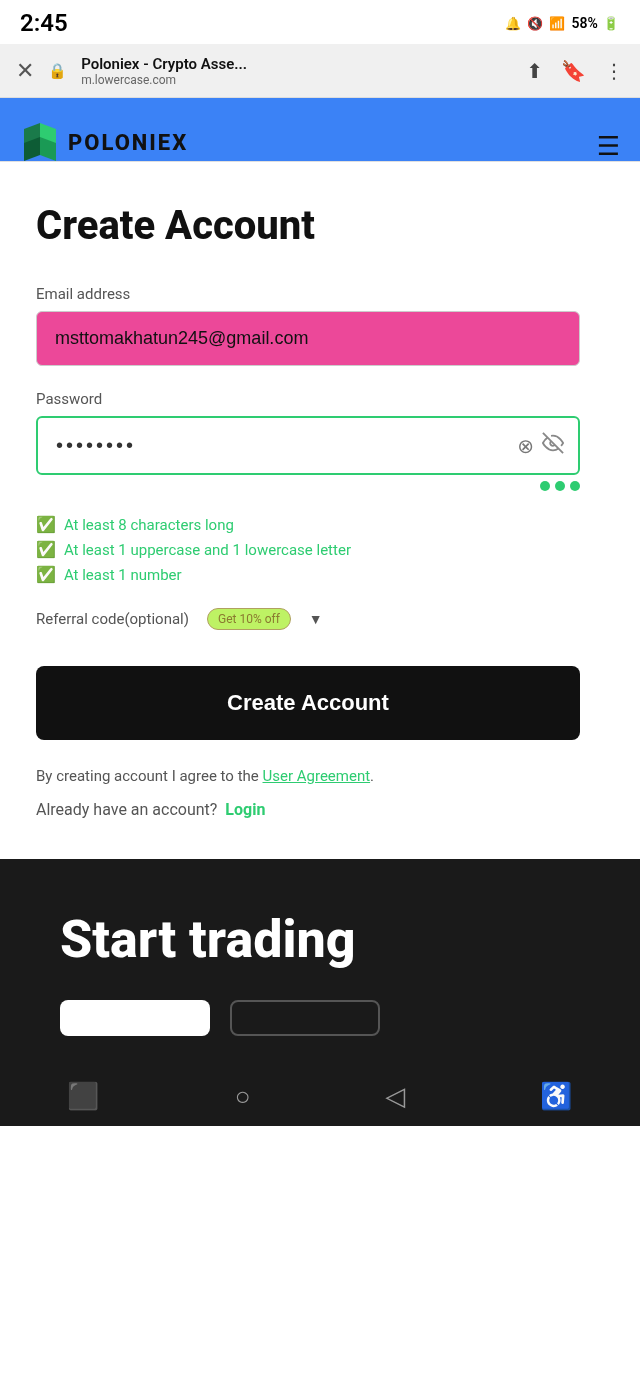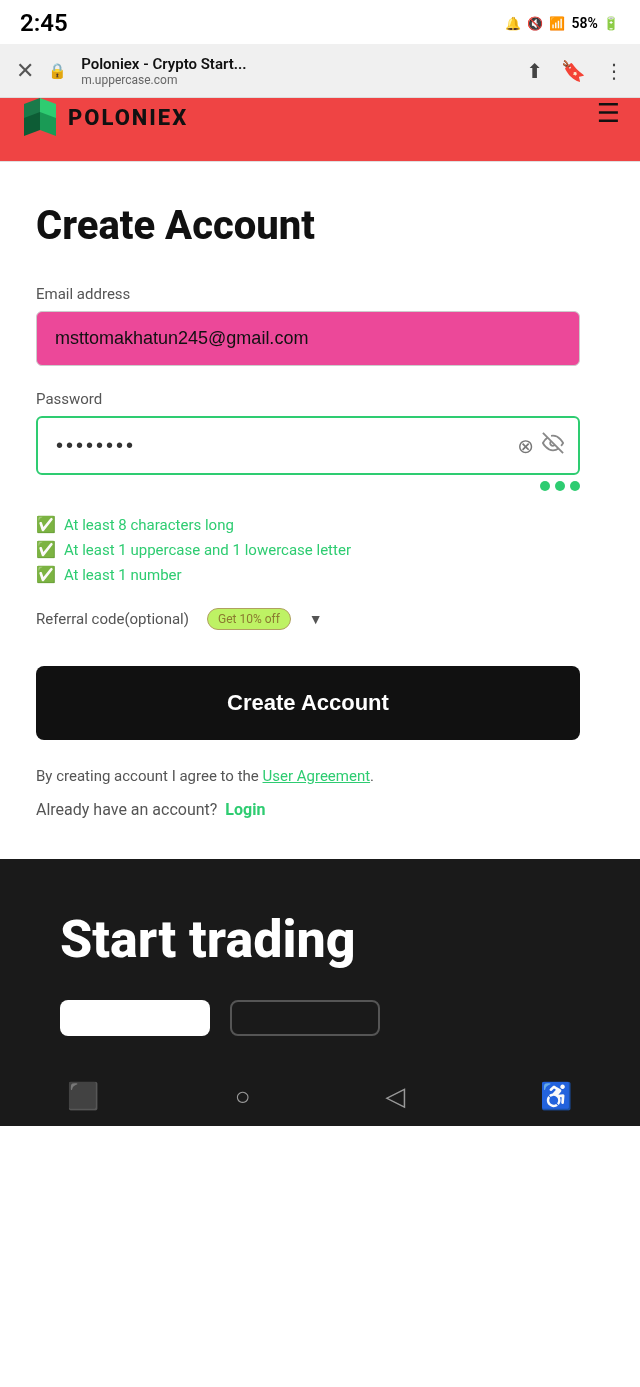--- a/index.html
+++ b/index.html
@@ -75,23 +75,23 @@
       align-items: center;
     }
     .browser-action-icon {
       font-size: 20px;
       color: #444;
       cursor: pointer;
     }
 
     
     .nav-bar {
-      background: #ef4444;
-      display: flex;
-      align-items: flex-start;
+      background: #3b82f6;
+      display: flex;
+      align-items: flex-end;
       justify-content: space-between;
       padding: 0 20px;
       height: 64px;
       border-bottom: 1px solid #e0e0e0;
     }
     .nav-logo-area {
       display: flex;
       align-items: center;
       gap: 10px;
     }
@@ -332,22 +332,22 @@
     <span class="status-icon">📶</span>
     <span class="status-battery">58%</span>
     <span class="status-icon">🔋</span>
   </div>
 </div>
 
 <div class="browser-bar">
   <span class="browser-close">✕</span>
   <span class="browser-lock">🔒</span>
   <div class="browser-title-area">
-    <div class="browser-title">Poloniex - Crypto Start...</div>
-    <div class="browser-url">m.uppercase.com</div>
+    <div class="browser-title">Poloniex - Crypto Asse...</div>
+    <div class="browser-url">m.lowercase.com</div>
   </div>
   <div class="browser-actions">
     <span class="browser-action-icon">⬆</span>
     <span class="browser-action-icon">🔖</span>
     <span class="browser-action-icon">⋮</span>
   </div>
 </div>
 
 <div class="nav-bar">
   <div class="nav-logo-area">

